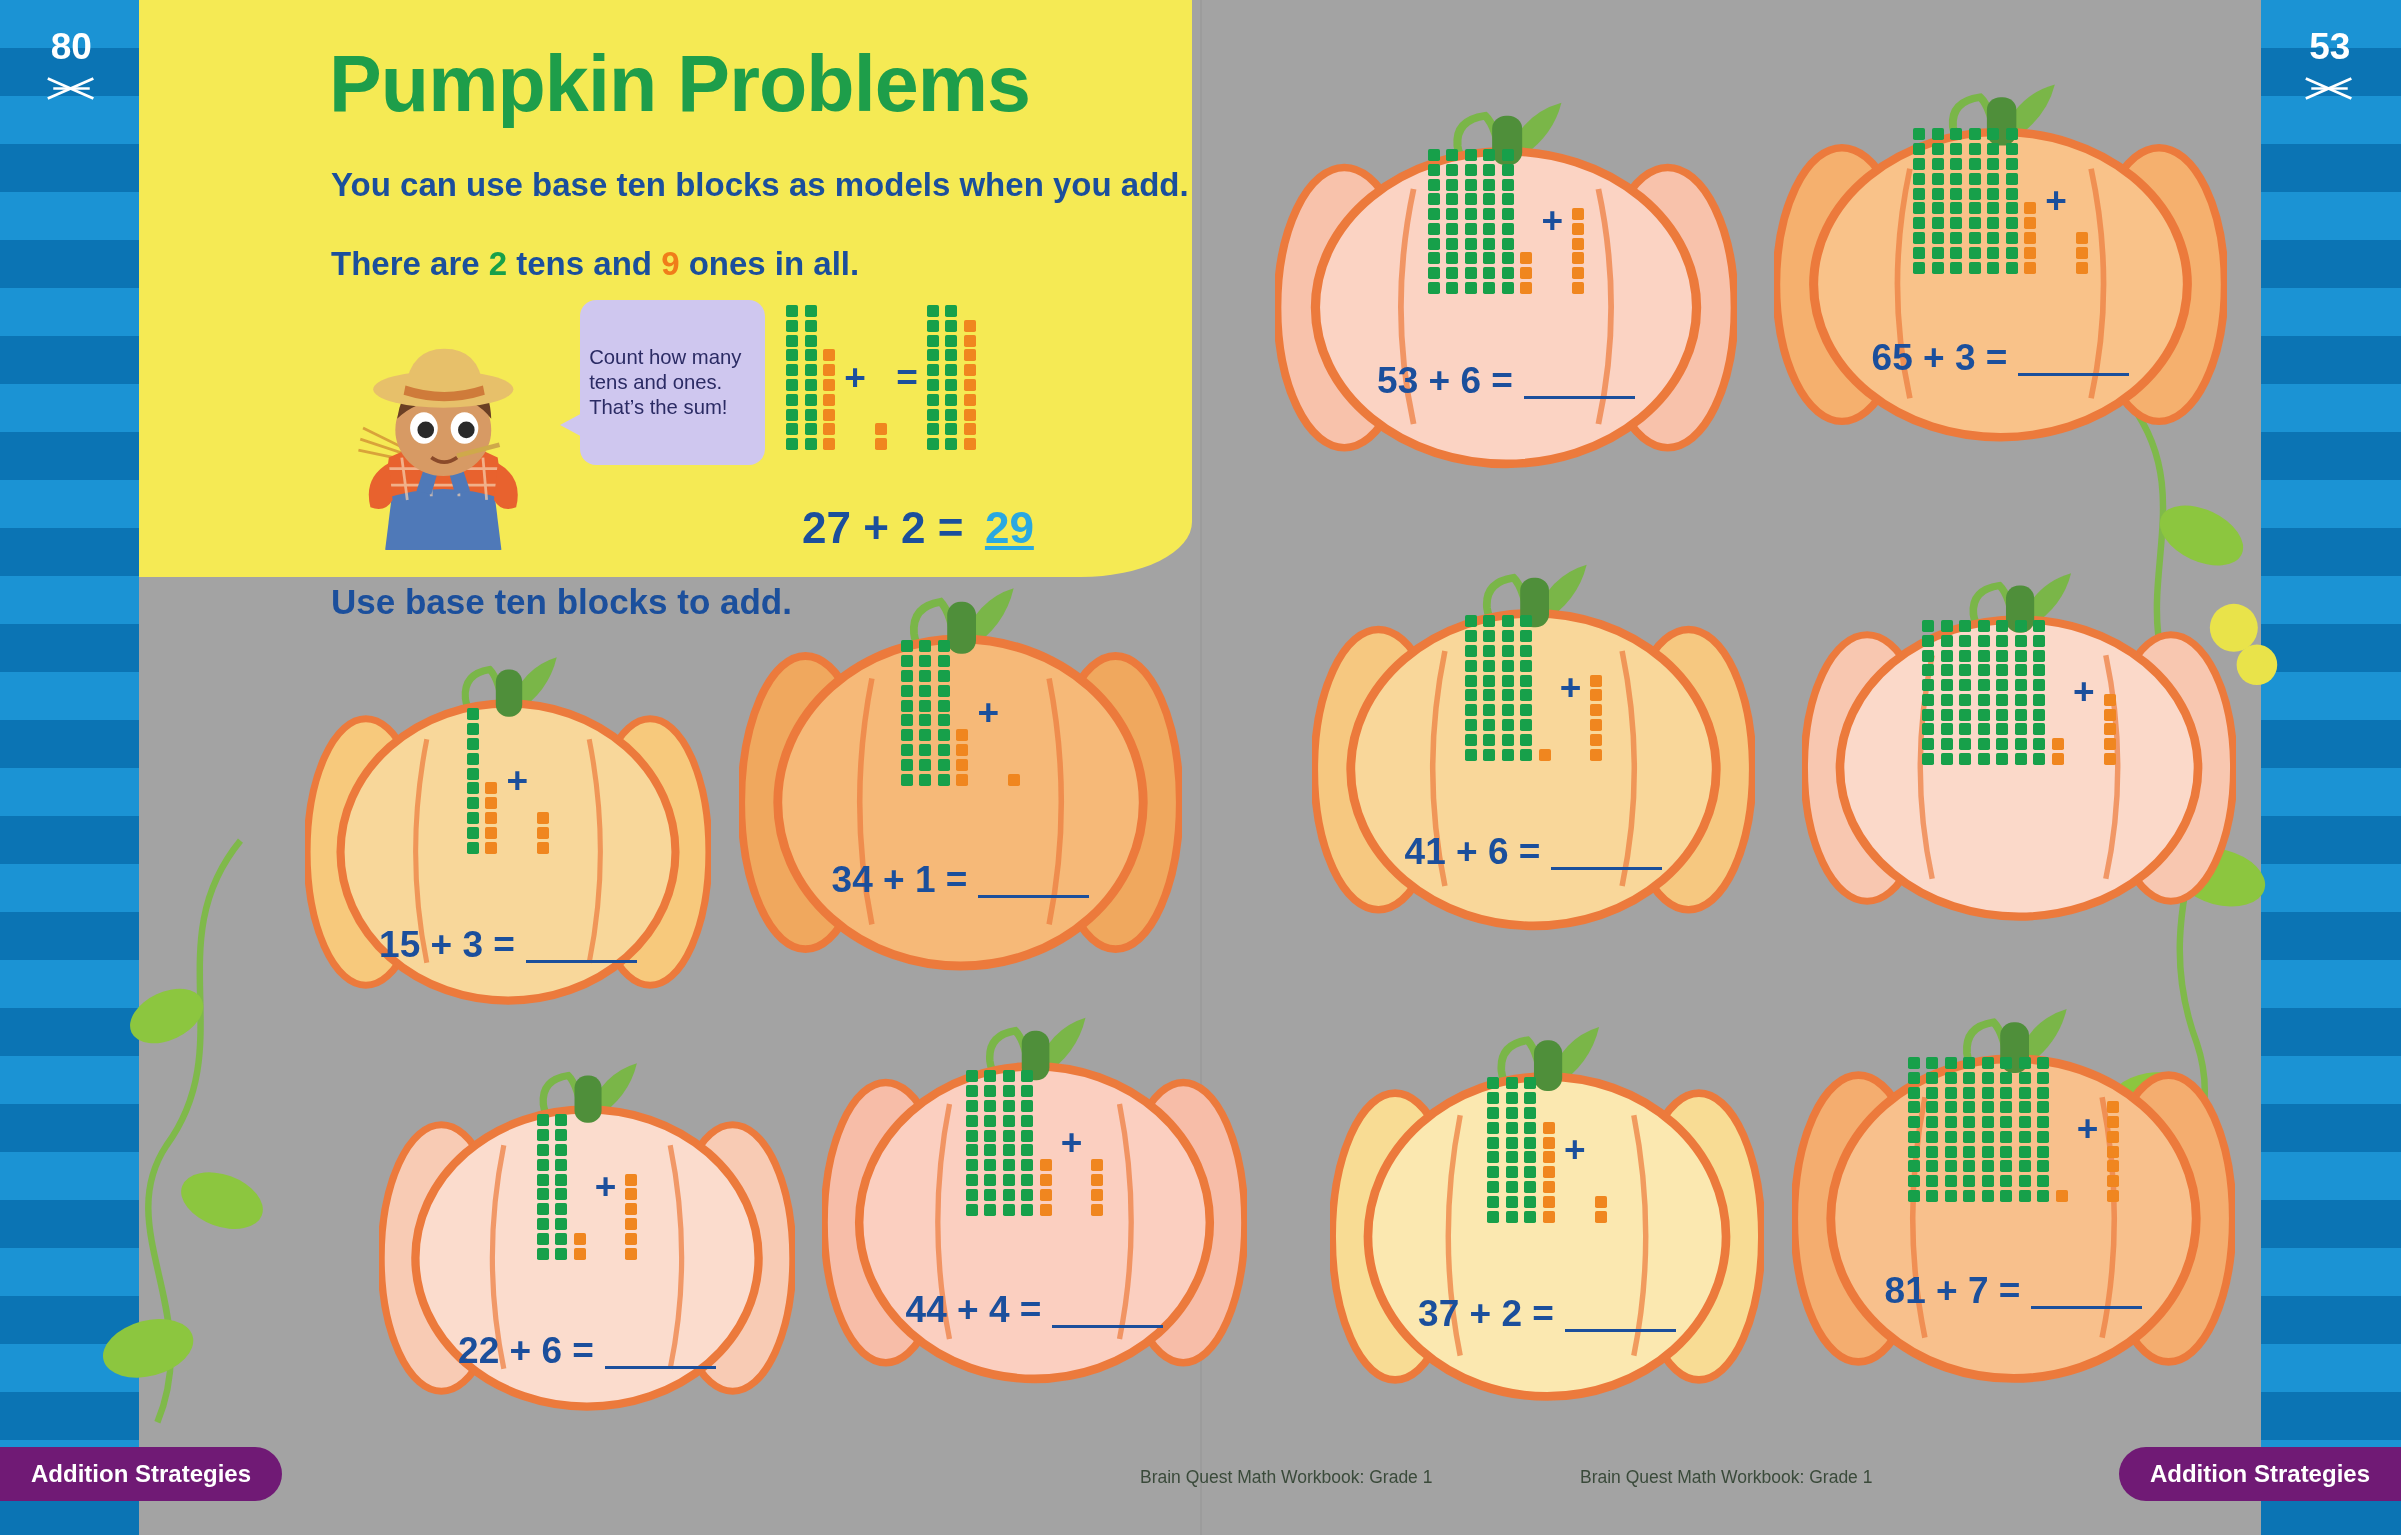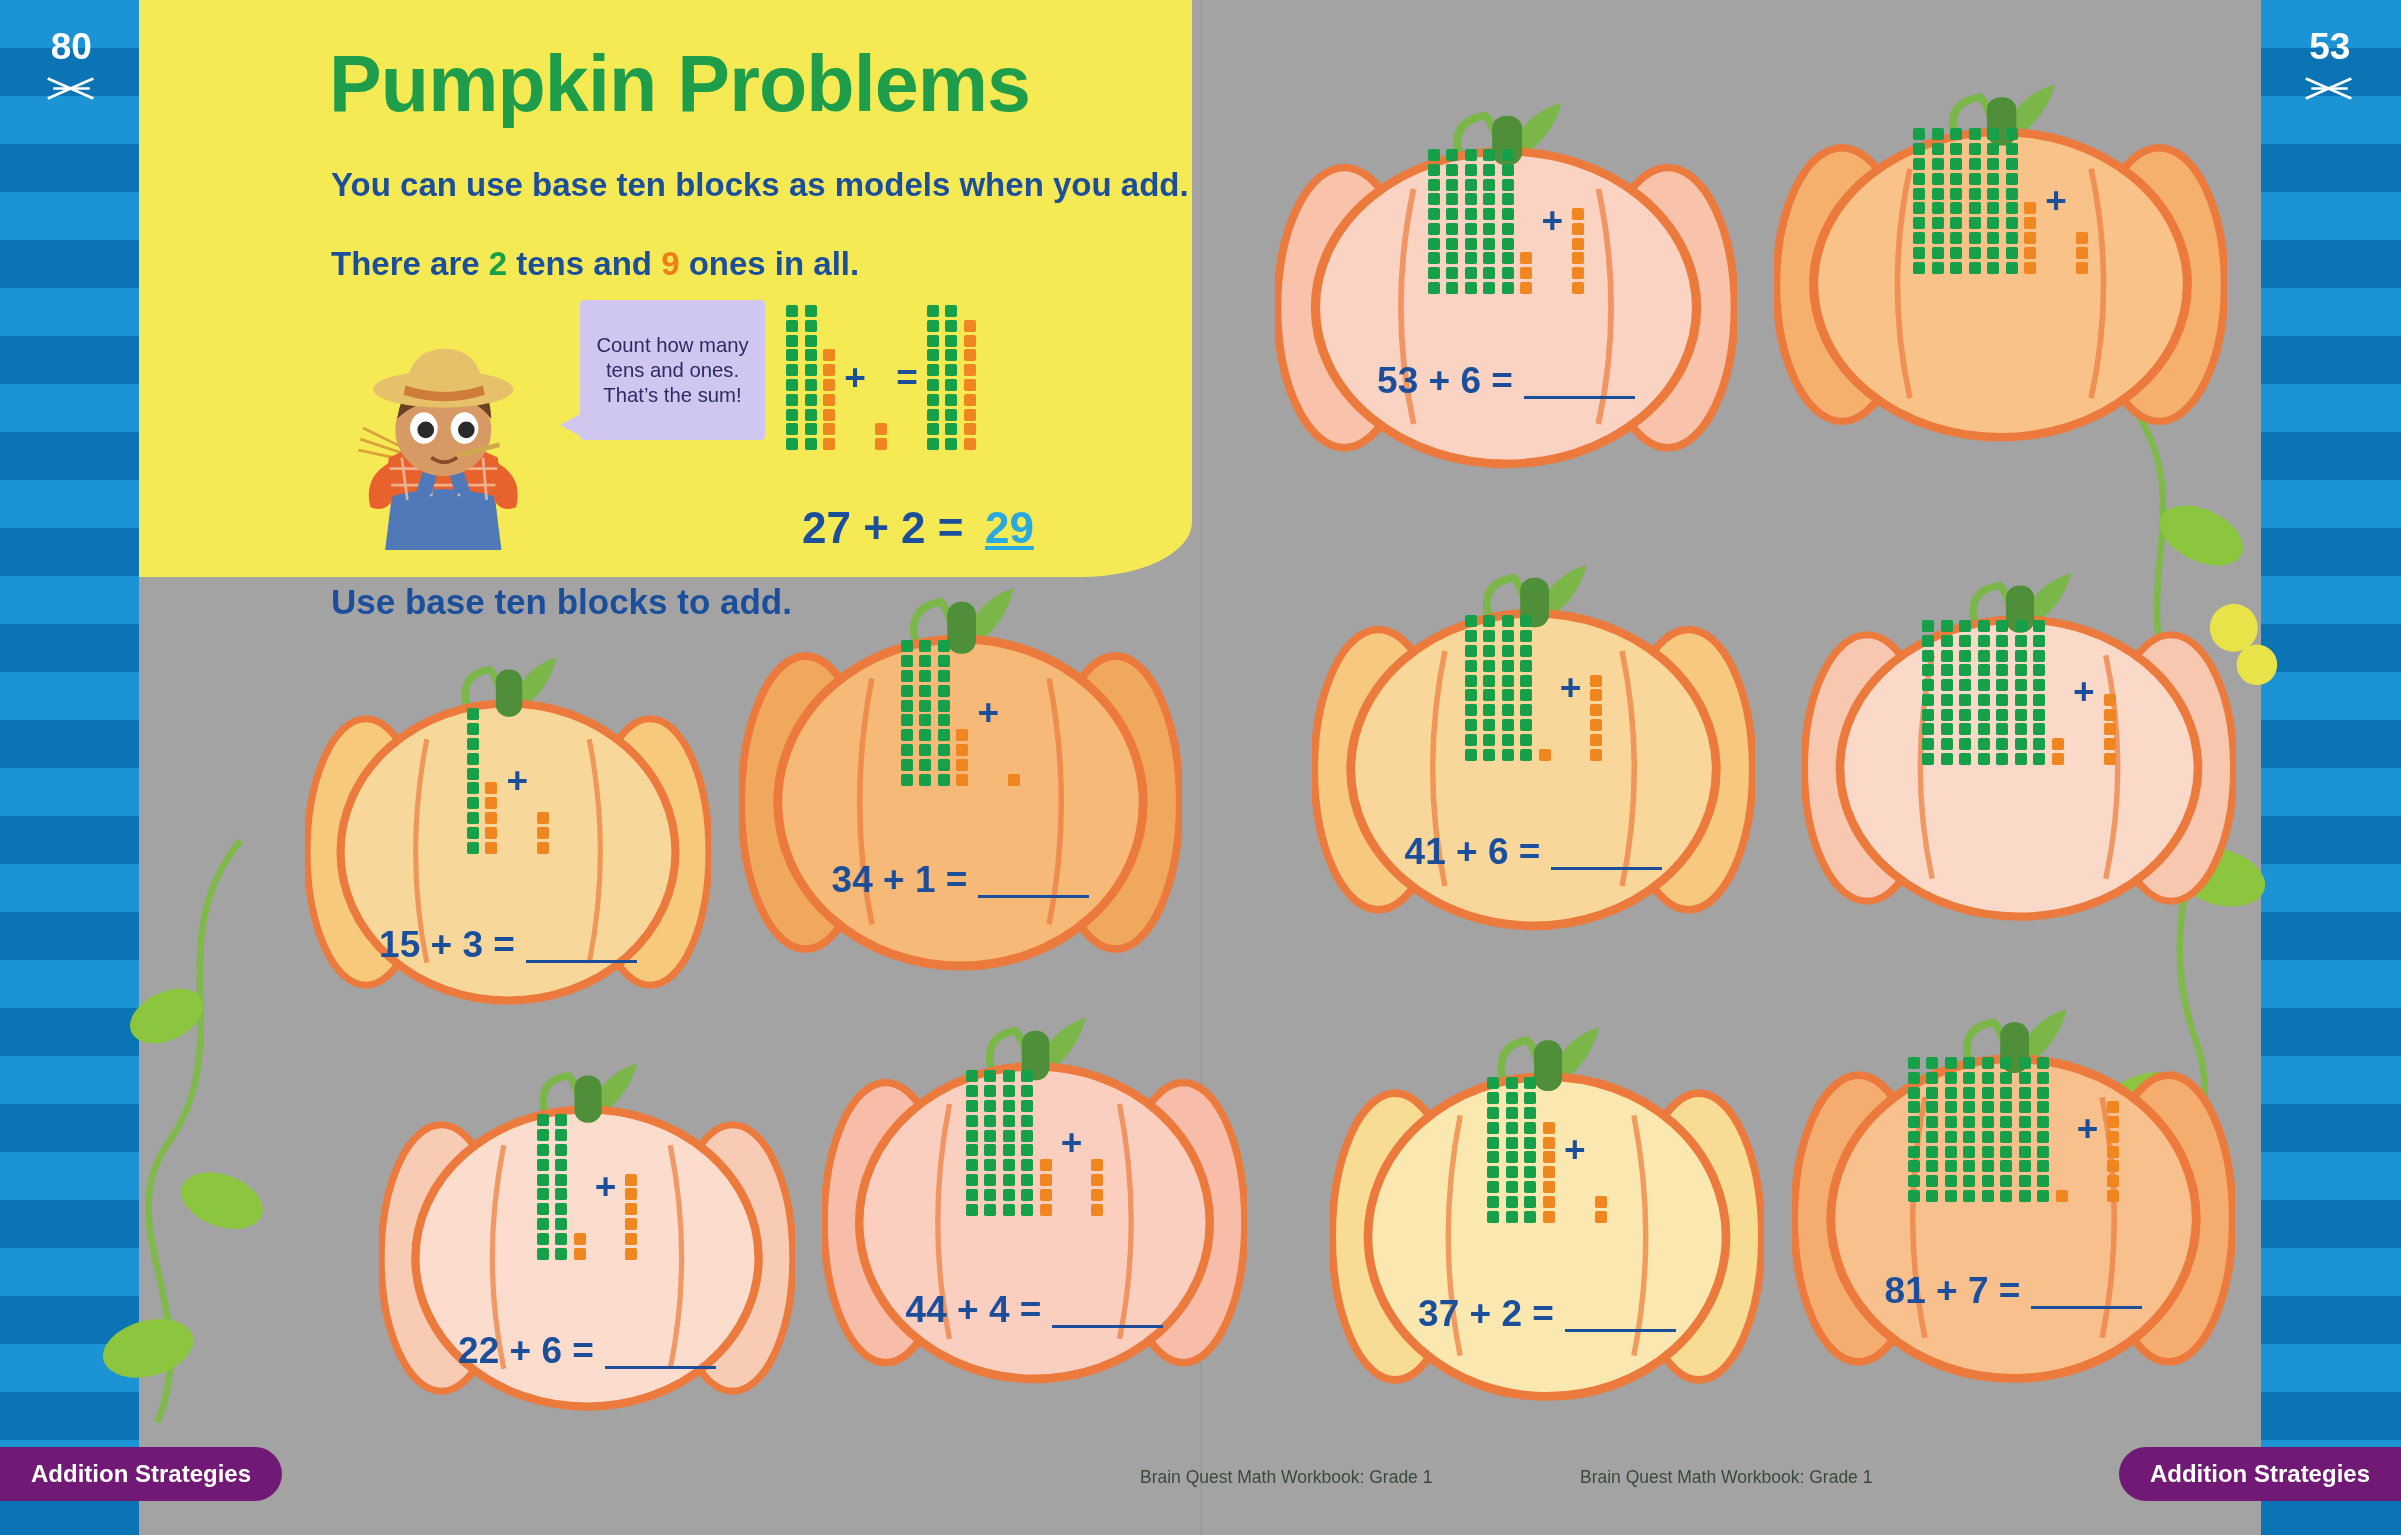--- a/index.html
+++ b/index.html
@@ -67,23 +67,23 @@
   .sentence .tens{color:#17a04a;font-weight:bold;}
   .sentence .ones{color:#f07d1a;font-weight:bold;}
 
   .use-blocks{
     position:absolute;left:192px;top:582px;
     font-size:35px;color:#1b4f9c;font-weight:600;
   }
 
   
   .bubble{
-    position:absolute;left:441px;top:300px;width:185px;height:140px;
-    background:#cfc7ef;border-radius:4px;
-    color:#2b2b64;font-size:20.3px;line-height:25px;text-align:center;
+    position:absolute;left:441px;top:300px;width:185px;height:165px;
+    background:#cfc7ef;border-radius:16px;
+    color:#2b2b64;font-size:20.3px;line-height:25px;text-align:left;
     display:flex;align-items:center;justify-content:center;padding:5.5px 9.2px;
     box-sizing:border-box;
   }
   .bubble:after{
     content:"";position:absolute;left:-20.3px;top:111px;
     border-width:14.8px 26px 14.8px 0;border-style:solid;
     border-color:transparent #cfc7ef transparent transparent;
   }
 
   
@@ -792,20 +792,21 @@
             <span class="plus">+</span>
             <div class="blocks">
               <div class="onesgrp">
                 <div class="cell ones"></div>
                 <div class="cell ones"></div>
                 <div class="cell ones"></div>
               </div>
             </div>
           </div>
         </div>
+        <div class="label" style="top: 263px;"><span>65 + 3 =</span><span class="blank"></span></div>
       </div>
       <div class="pumpkin" style="left: 1173px; top: 554px; width: 443px; height: 388px;">
         <svg viewBox="0 0 400 360" preserveAspectRatio="none" style="position:absolute;left:0;top:0;width:100%;height:100%">
     <path d="M200 60 q14 -40 48 -50 q-8 34 -40 54z" fill="#7ab648"></path>
     <path d="M196 66 q-4 -34 -14 -44 q-26 4 -24 28 q2 18 20 14" fill="none" stroke="#7ab648" stroke-width="7"></path>
     <ellipse cx="60" cy="200" rx="58" ry="130" fill="#f6c880" stroke="#ec7a3c" stroke-width="7"></ellipse>
     <ellipse cx="340" cy="200" rx="58" ry="130" fill="#f6c880" stroke="#ec7a3c" stroke-width="7"></ellipse>
     <ellipse cx="200" cy="200" rx="165" ry="145" fill="#f9d79a" stroke="#ec7a3c" stroke-width="8"></ellipse>
     <path d="M120 90 q-22 110 0 218" fill="none" stroke="#ec7a3c" stroke-width="5" opacity=".7"></path>
     <path d="M280 90 q22 110 0 218" fill="none" stroke="#ec7a3c" stroke-width="5" opacity=".7"></path>

